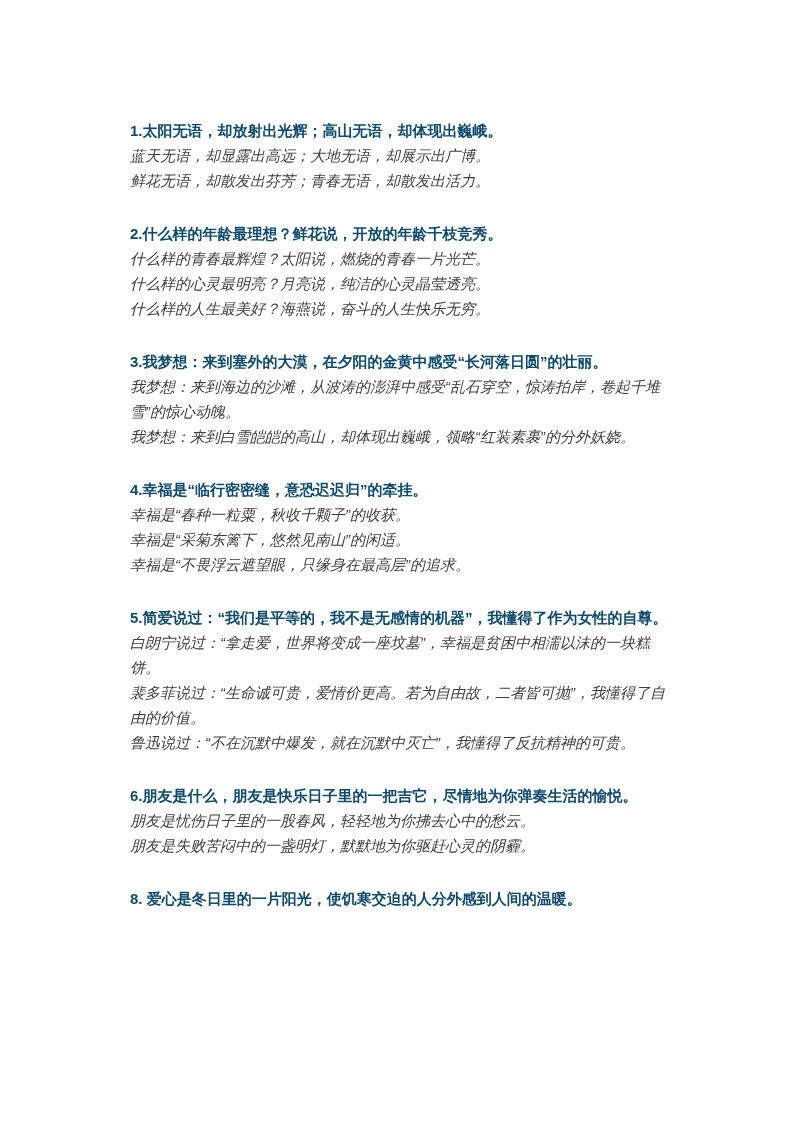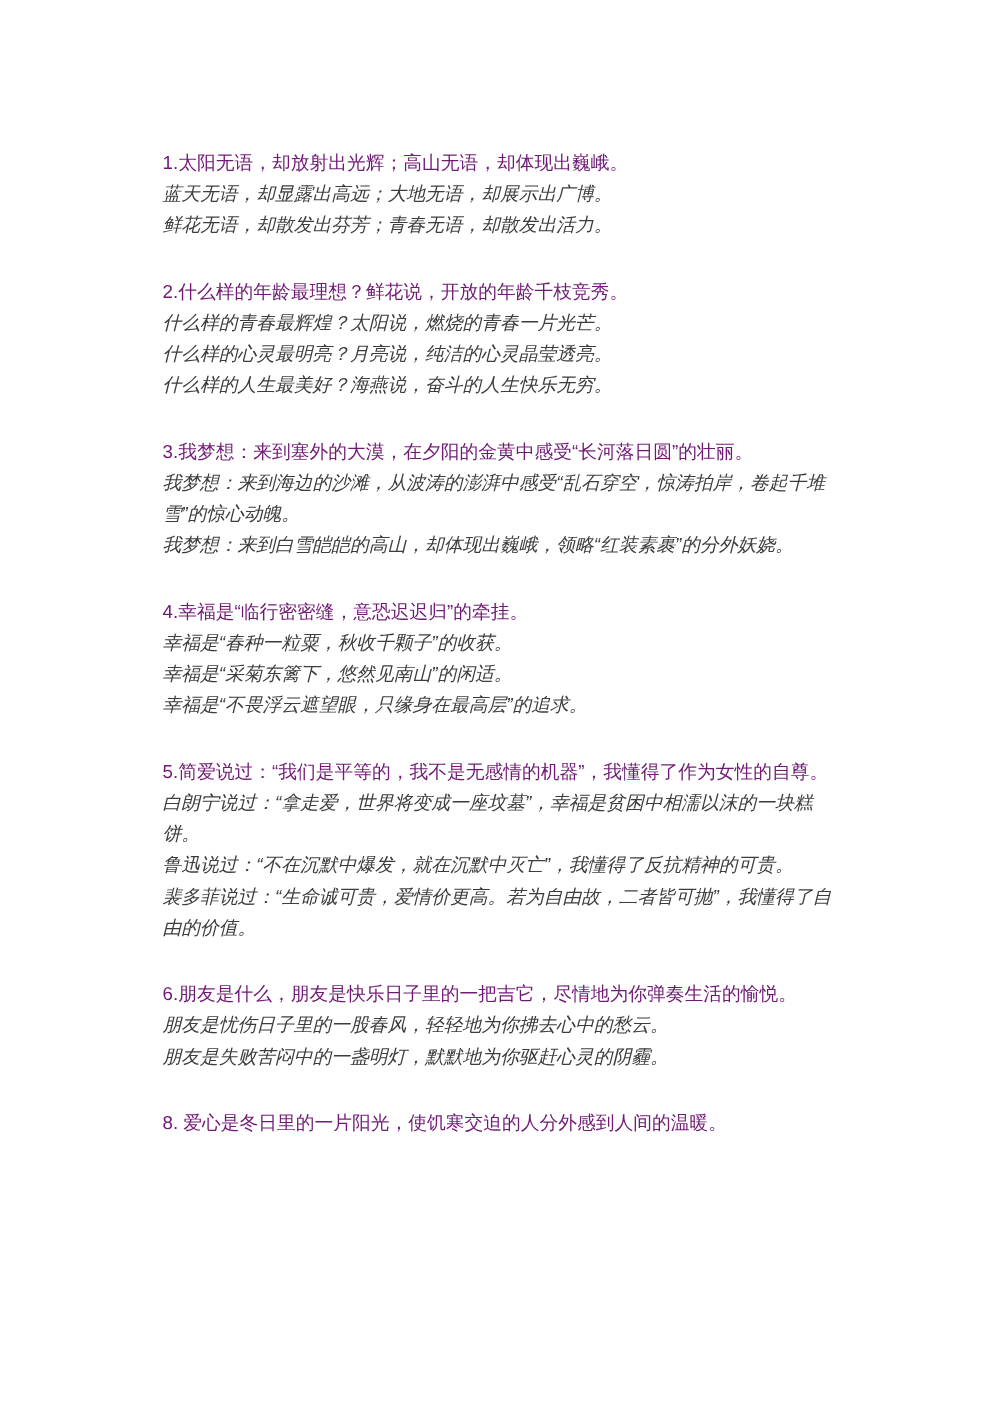--- a/index.html
+++ b/index.html
@@ -20,22 +20,22 @@
     padding: 118px 115px 0 130px;
     background: #ffffff;
   }
   .sec {
     margin: 0 0 28px 0;
   }
   .sec-heading {
     margin: 0;
     font-size: 15px;
     line-height: 25px;
-    font-weight: normal;
-    color: #701a75;
+    font-weight: bold;
+    color: #0c4a6e;
   }
   .sec-paragraph {
     margin: 0;
     font-size: 15px;
     line-height: 25px;
     font-weight: normal;
     color: #3d3d3d;
     font-style: italic;
   }
 </style>
@@ -66,22 +66,22 @@
   <section class="sec">
     <h2 class="sec-heading">4.幸福是“临行密密缝，意恐迟迟归”的牵挂。</h2>
     <p class="sec-paragraph">幸福是“春种一粒粟，秋收千颗子”的收获。</p>
     <p class="sec-paragraph">幸福是“采菊东篱下，悠然见南山”的闲适。</p>
     <p class="sec-paragraph">幸福是“不畏浮云遮望眼，只缘身在最高层”的追求。</p>
   </section>
 
   <section class="sec">
     <h2 class="sec-heading">5.简爱说过：“我们是平等的，我不是无感情的机器”，我懂得了作为女性的自尊。</h2>
     <p class="sec-paragraph">白朗宁说过：“拿走爱，世界将变成一座坟墓”，幸福是贫困中相濡以沫的一块糕饼。</p>
+    <p class="sec-paragraph">裴多菲说过：“生命诚可贵，爱情价更高。若为自由故，二者皆可抛”，我懂得了自由的价值。</p>
     <p class="sec-paragraph">鲁迅说过：“不在沉默中爆发，就在沉默中灭亡”，我懂得了反抗精神的可贵。</p>
-    <p class="sec-paragraph">裴多菲说过：“生命诚可贵，爱情价更高。若为自由故，二者皆可抛”，我懂得了自由的价值。</p>
   </section>
 
   <section class="sec">
     <h2 class="sec-heading">6.朋友是什么，朋友是快乐日子里的一把吉它，尽情地为你弹奏生活的愉悦。</h2>
     <p class="sec-paragraph">朋友是忧伤日子里的一股春风，轻轻地为你拂去心中的愁云。</p>
     <p class="sec-paragraph">朋友是失败苦闷中的一盏明灯，默默地为你驱赶心灵的阴霾。</p>
   </section>
 
 
   <section class="sec">

